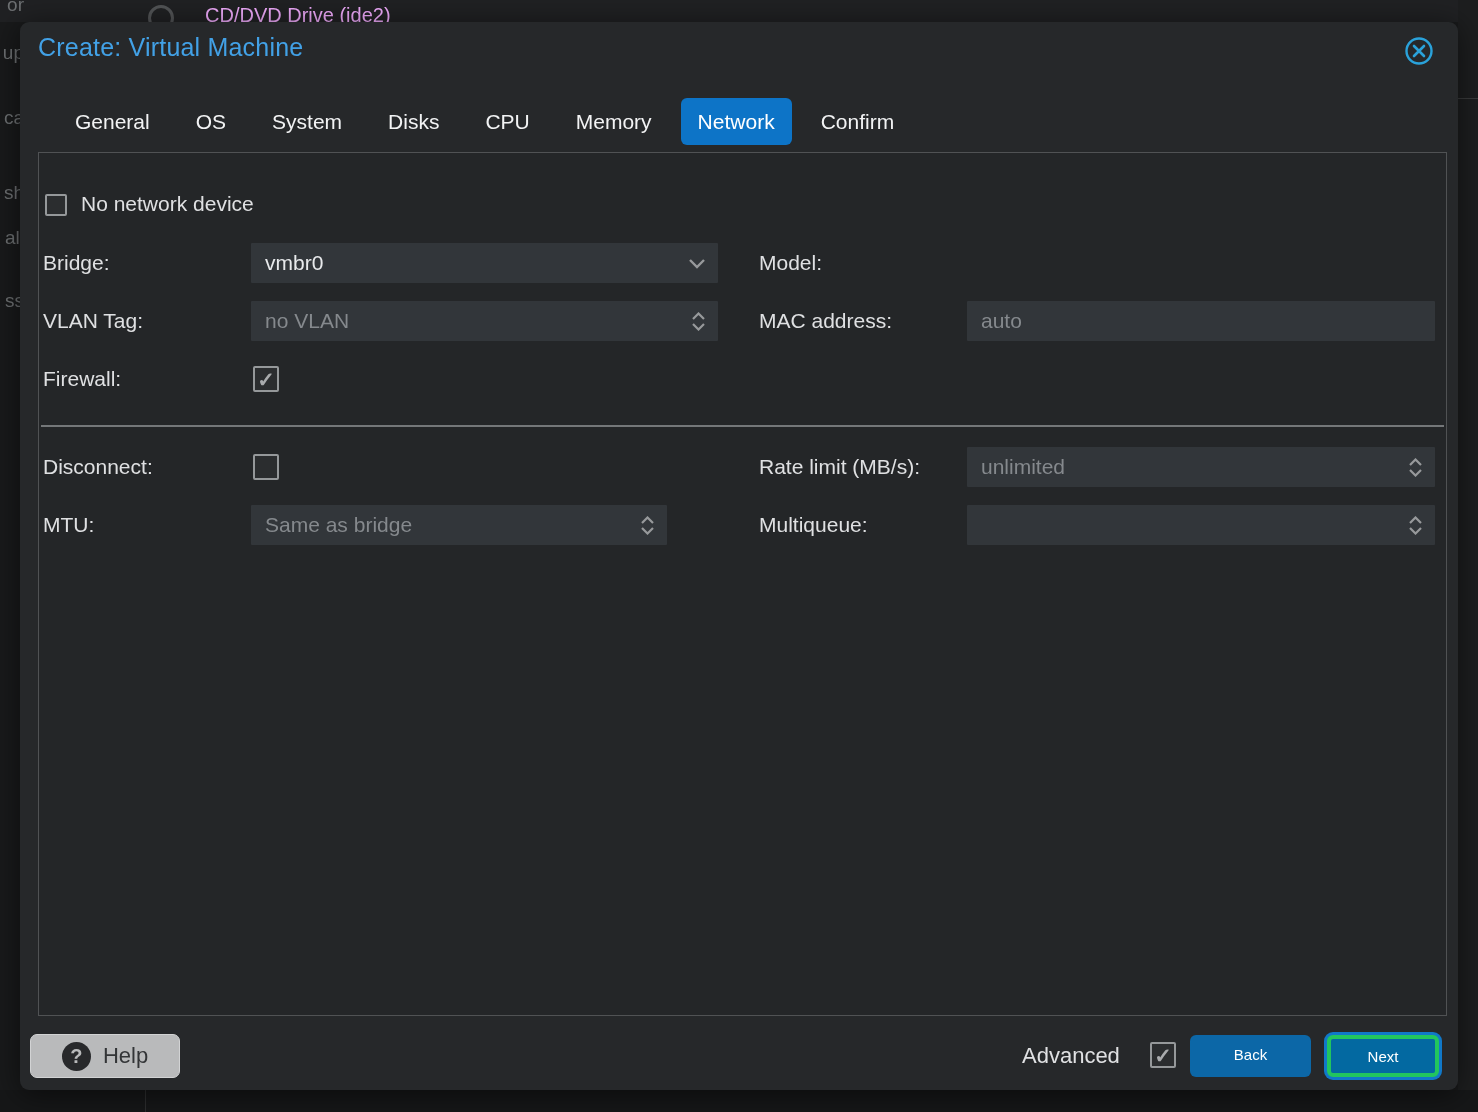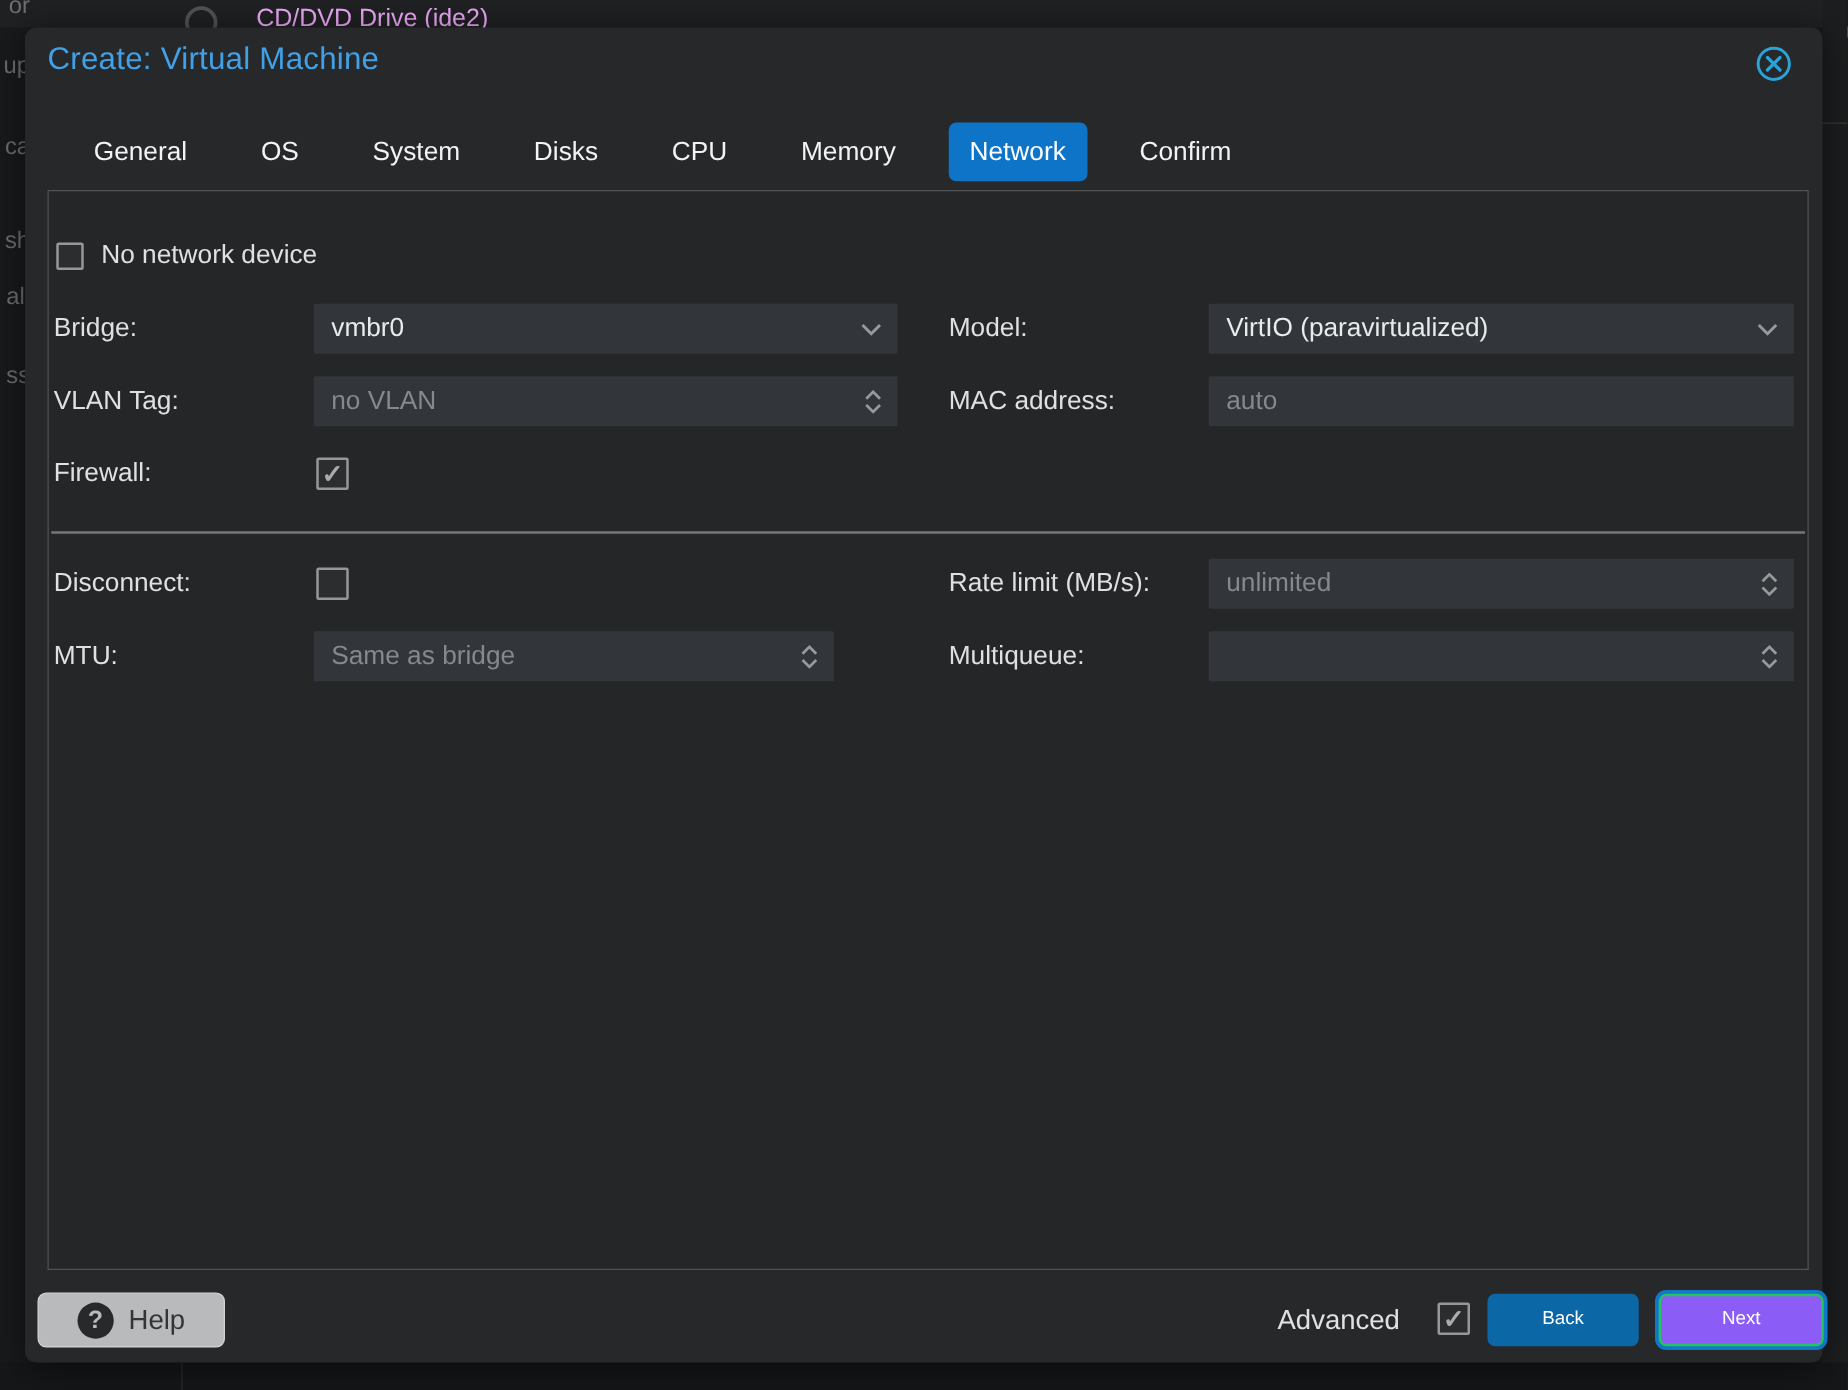--- a/index.html
+++ b/index.html
@@ -34,21 +34,21 @@
     box-shadow: 0 4px 30px rgba(0,0,0,0.55);
     padding-left: 12px;
   }
   .modal-title {
     position: absolute; left: 18px; top: 11px;
     color: #42a1e6; font-size: 25px; letter-spacing: 0.2px;
   }
   .close-btn { position: absolute; right: 24px; top: 14px; width: 30px; height: 30px; cursor: pointer; }
 
   
-  .tabbar { position: absolute; left: 38px; top: 76px; height: 47px; display: flex; gap: 25px; }
+  .tabbar { position: absolute; left: 38px; top: 76px; height: 47px; display: flex; gap: 12px; }
   .tab {
     padding: 0 17px; line-height: 47px; font-size: 21px; color: #f2f3f4;
     border-radius: 6px; white-space: nowrap;
   }
   .tab.active { background: #0d74c7; color: #ffffff; }
 
   
   .panel {
     position: absolute; left: 18px; top: 130px; width: 1409px; height: 864px;
     border: 1px solid #505254; background: #242628;
@@ -86,22 +86,22 @@
     line-height: 29px; text-align: center;
   }
   .advanced-label { position: absolute; left: 1002px; top: 1021px; font-size: 22px; color: #e0e1e3; }
   .advanced-cb { position: absolute; left: 1130px; top: 1020px; }
   .btn {
     position: absolute; top: 1013px; height: 42px; border-radius: 6px;
     color: #ffffff; font-size: 15px; text-align: center; line-height: 40px; cursor: pointer;
   }
   .btn-back { left: 1170px; width: 121px; background: #0c67a7; }
   .btn-next {
-    left: 1307px; width: 132px; background: #8b5cf6;
-    border: 2px solid #22c55e; box-shadow: 0 0 0 3px #1178c8; line-height: 36px;
+    left: 1307px; width: 112px; background: #0369a1;
+    border: 4px solid #22c55e; box-shadow: 0 0 0 3px #1178c8; line-height: 36px;
   }
 </style>
 </head>
 <body>
 
 <div class="bg-top-strip"></div>
 <div class="bg-top-circle"></div>
 <div class="bg-top-item" style="left:205px;">CD/DVD Drive (ide2)</div>
 <div class="bg-top-right">co</div>
 <div class="bg-right-strip"></div>
@@ -145,28 +145,20 @@
     <div class="lbl" style="left:4px; top:90px;">Bridge:</div>
     <div class="field" style="left:212px; top:90px; width:467px;">
       <input type="text" value="vmbr0" style="">
       <span class="arrow">
         <svg width="18" height="11" viewBox="0 0 18 11">
             <path d="M2 2 L9 9 L16 2" fill="none" stroke="#97999b" stroke-width="2.4"></path>
           </svg>
       </span>
     </div>
     <div class="lbl" style="left:720px; top:90px;">Model:</div>
-    <div class="field" style="left:928px; top:90px; width:468px;">
-      <input type="text" value="VirtIO (paravirtualized)" style="">
-      <span class="arrow">
-        <svg width="18" height="11" viewBox="0 0 18 11">
-            <path d="M2 2 L9 9 L16 2" fill="none" stroke="#97999b" stroke-width="2.4"></path>
-          </svg>
-      </span>
-    </div>
 
     <div class="lbl" style="left:4px; top:148px;">VLAN Tag:</div>
     <div class="field" style="left:212px; top:148px; width:467px;">
       <input type="text" placeholder="no VLAN" style="">
       <span class="spin">
         <svg width="15" height="8" viewBox="0 0 15 8">
             <path d="M2 7 L7.5 1.5 L13 7" fill="none" stroke="#97999b" stroke-width="2.2"></path>
           </svg>
         <svg width="15" height="8" viewBox="0 0 15 8">
             <path d="M2 1 L7.5 6.5 L13 1" fill="none" stroke="#97999b" stroke-width="2.2"></path>

